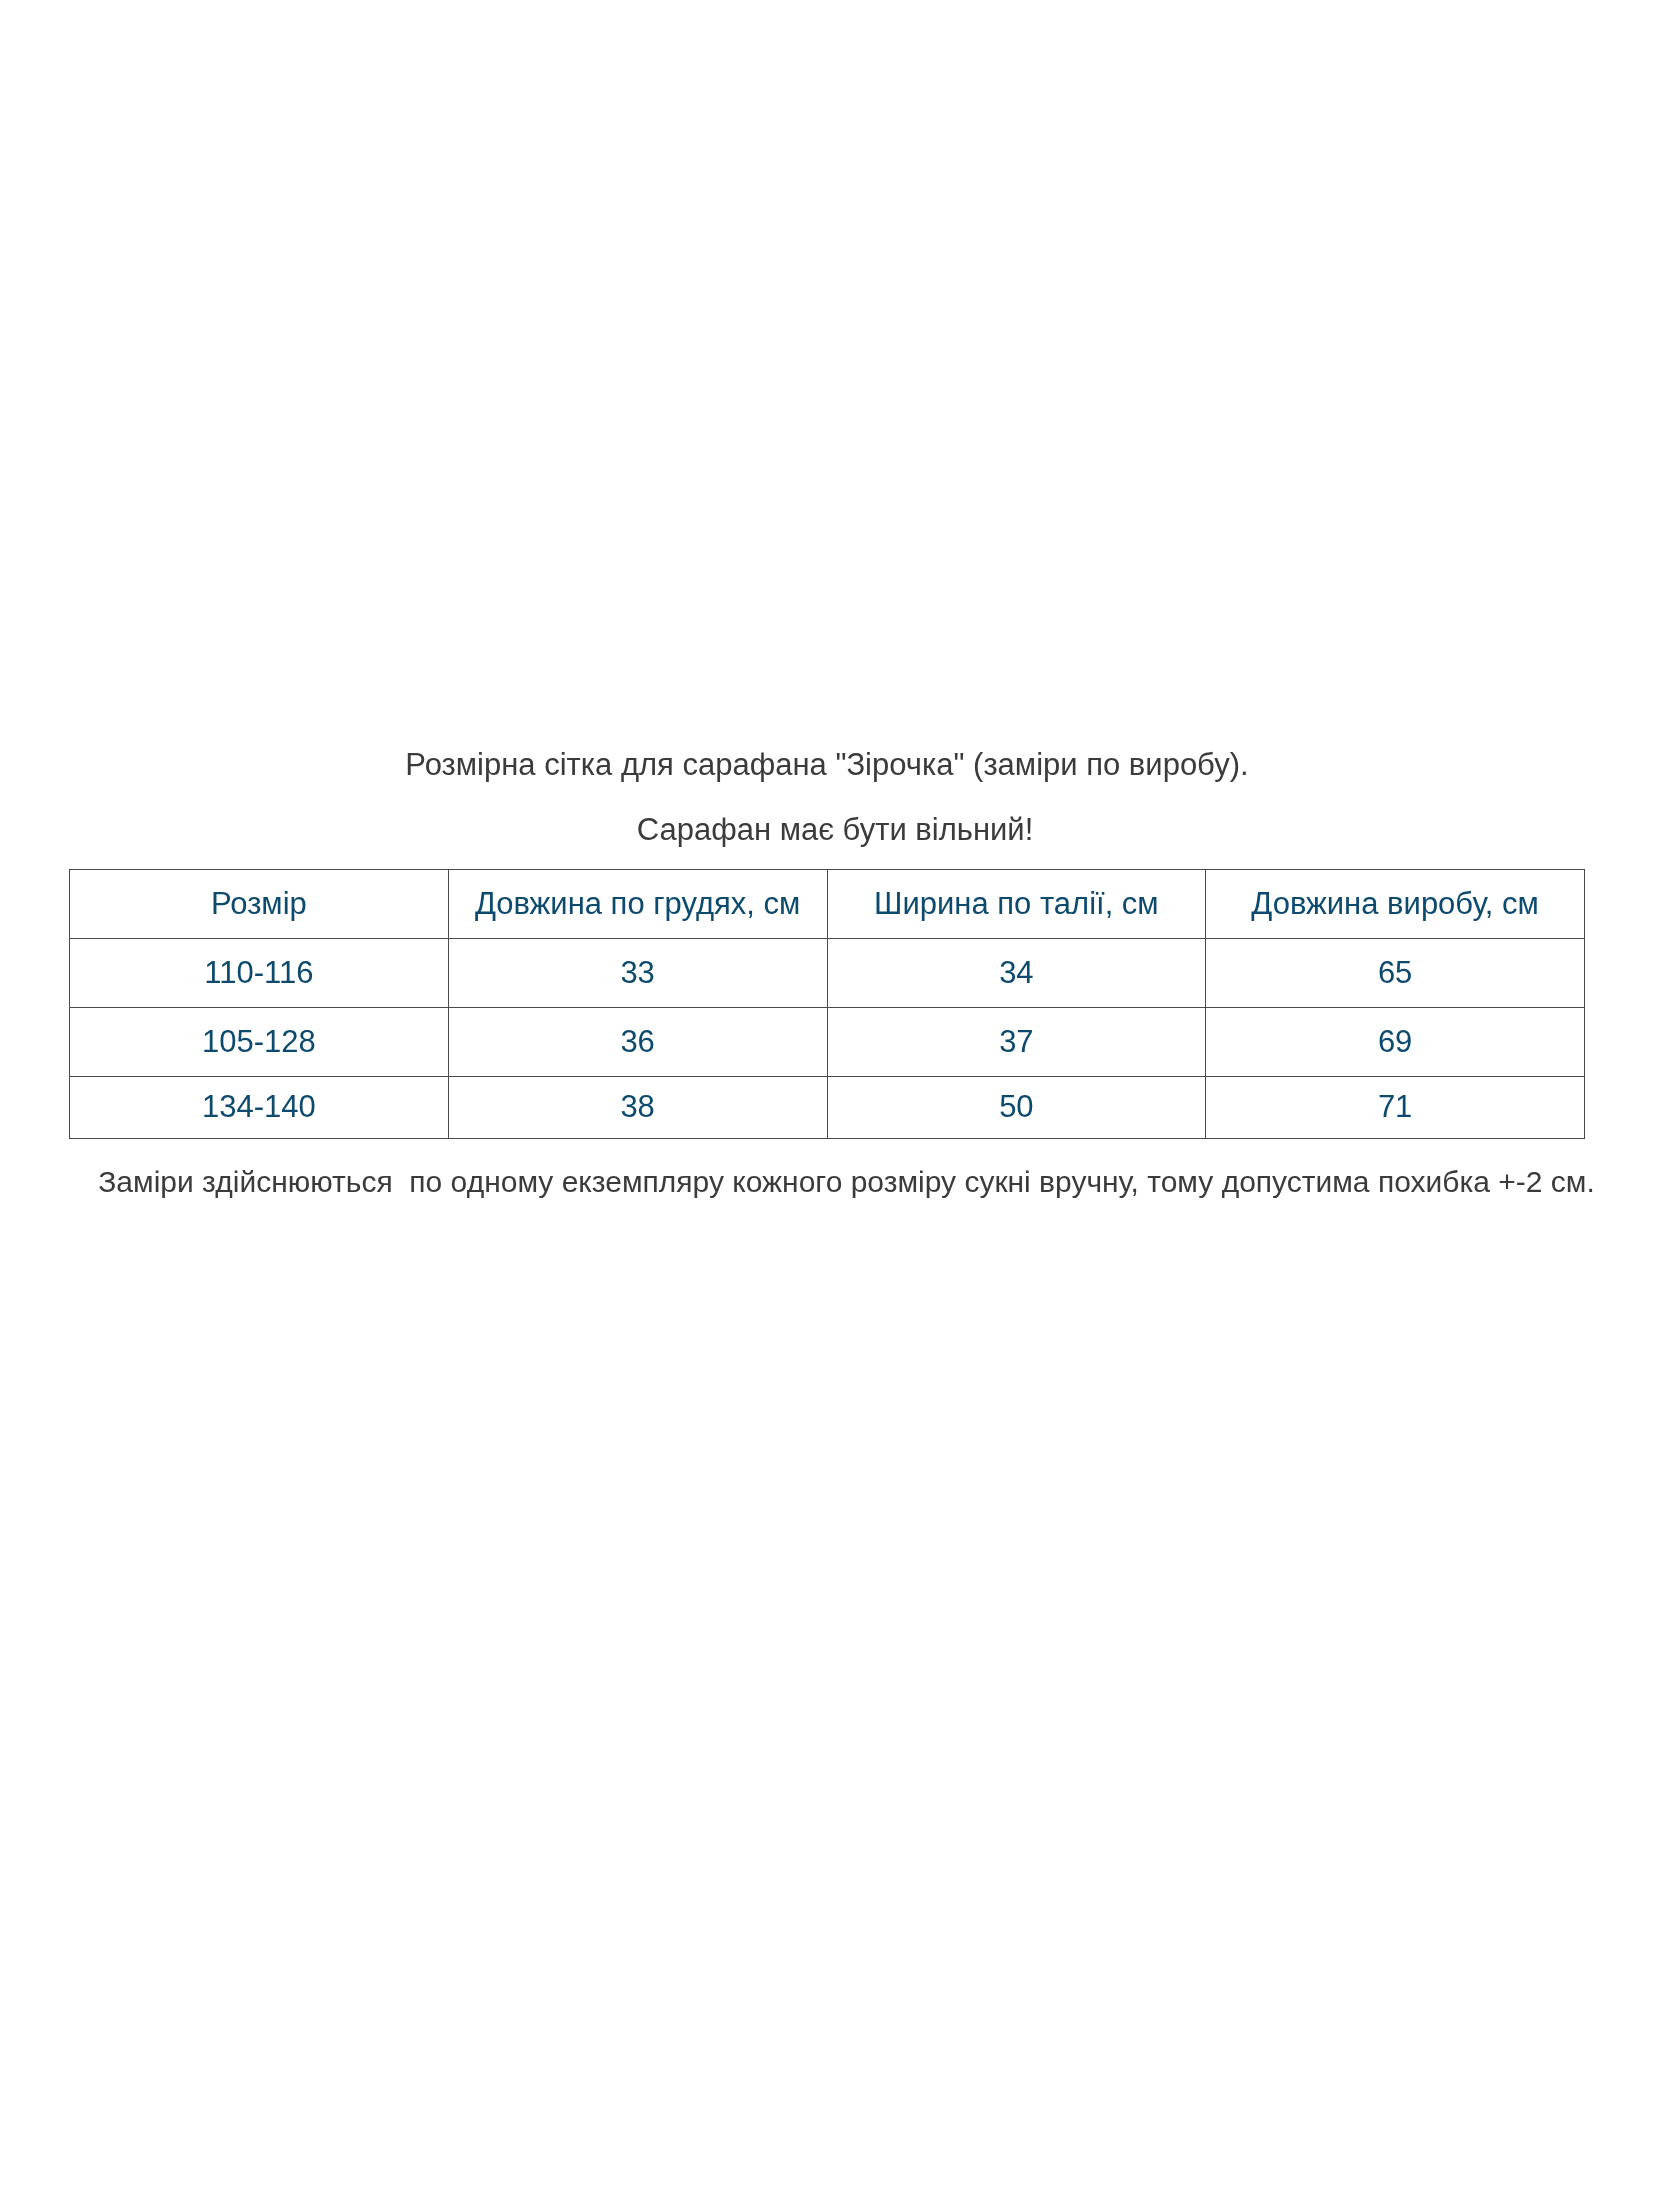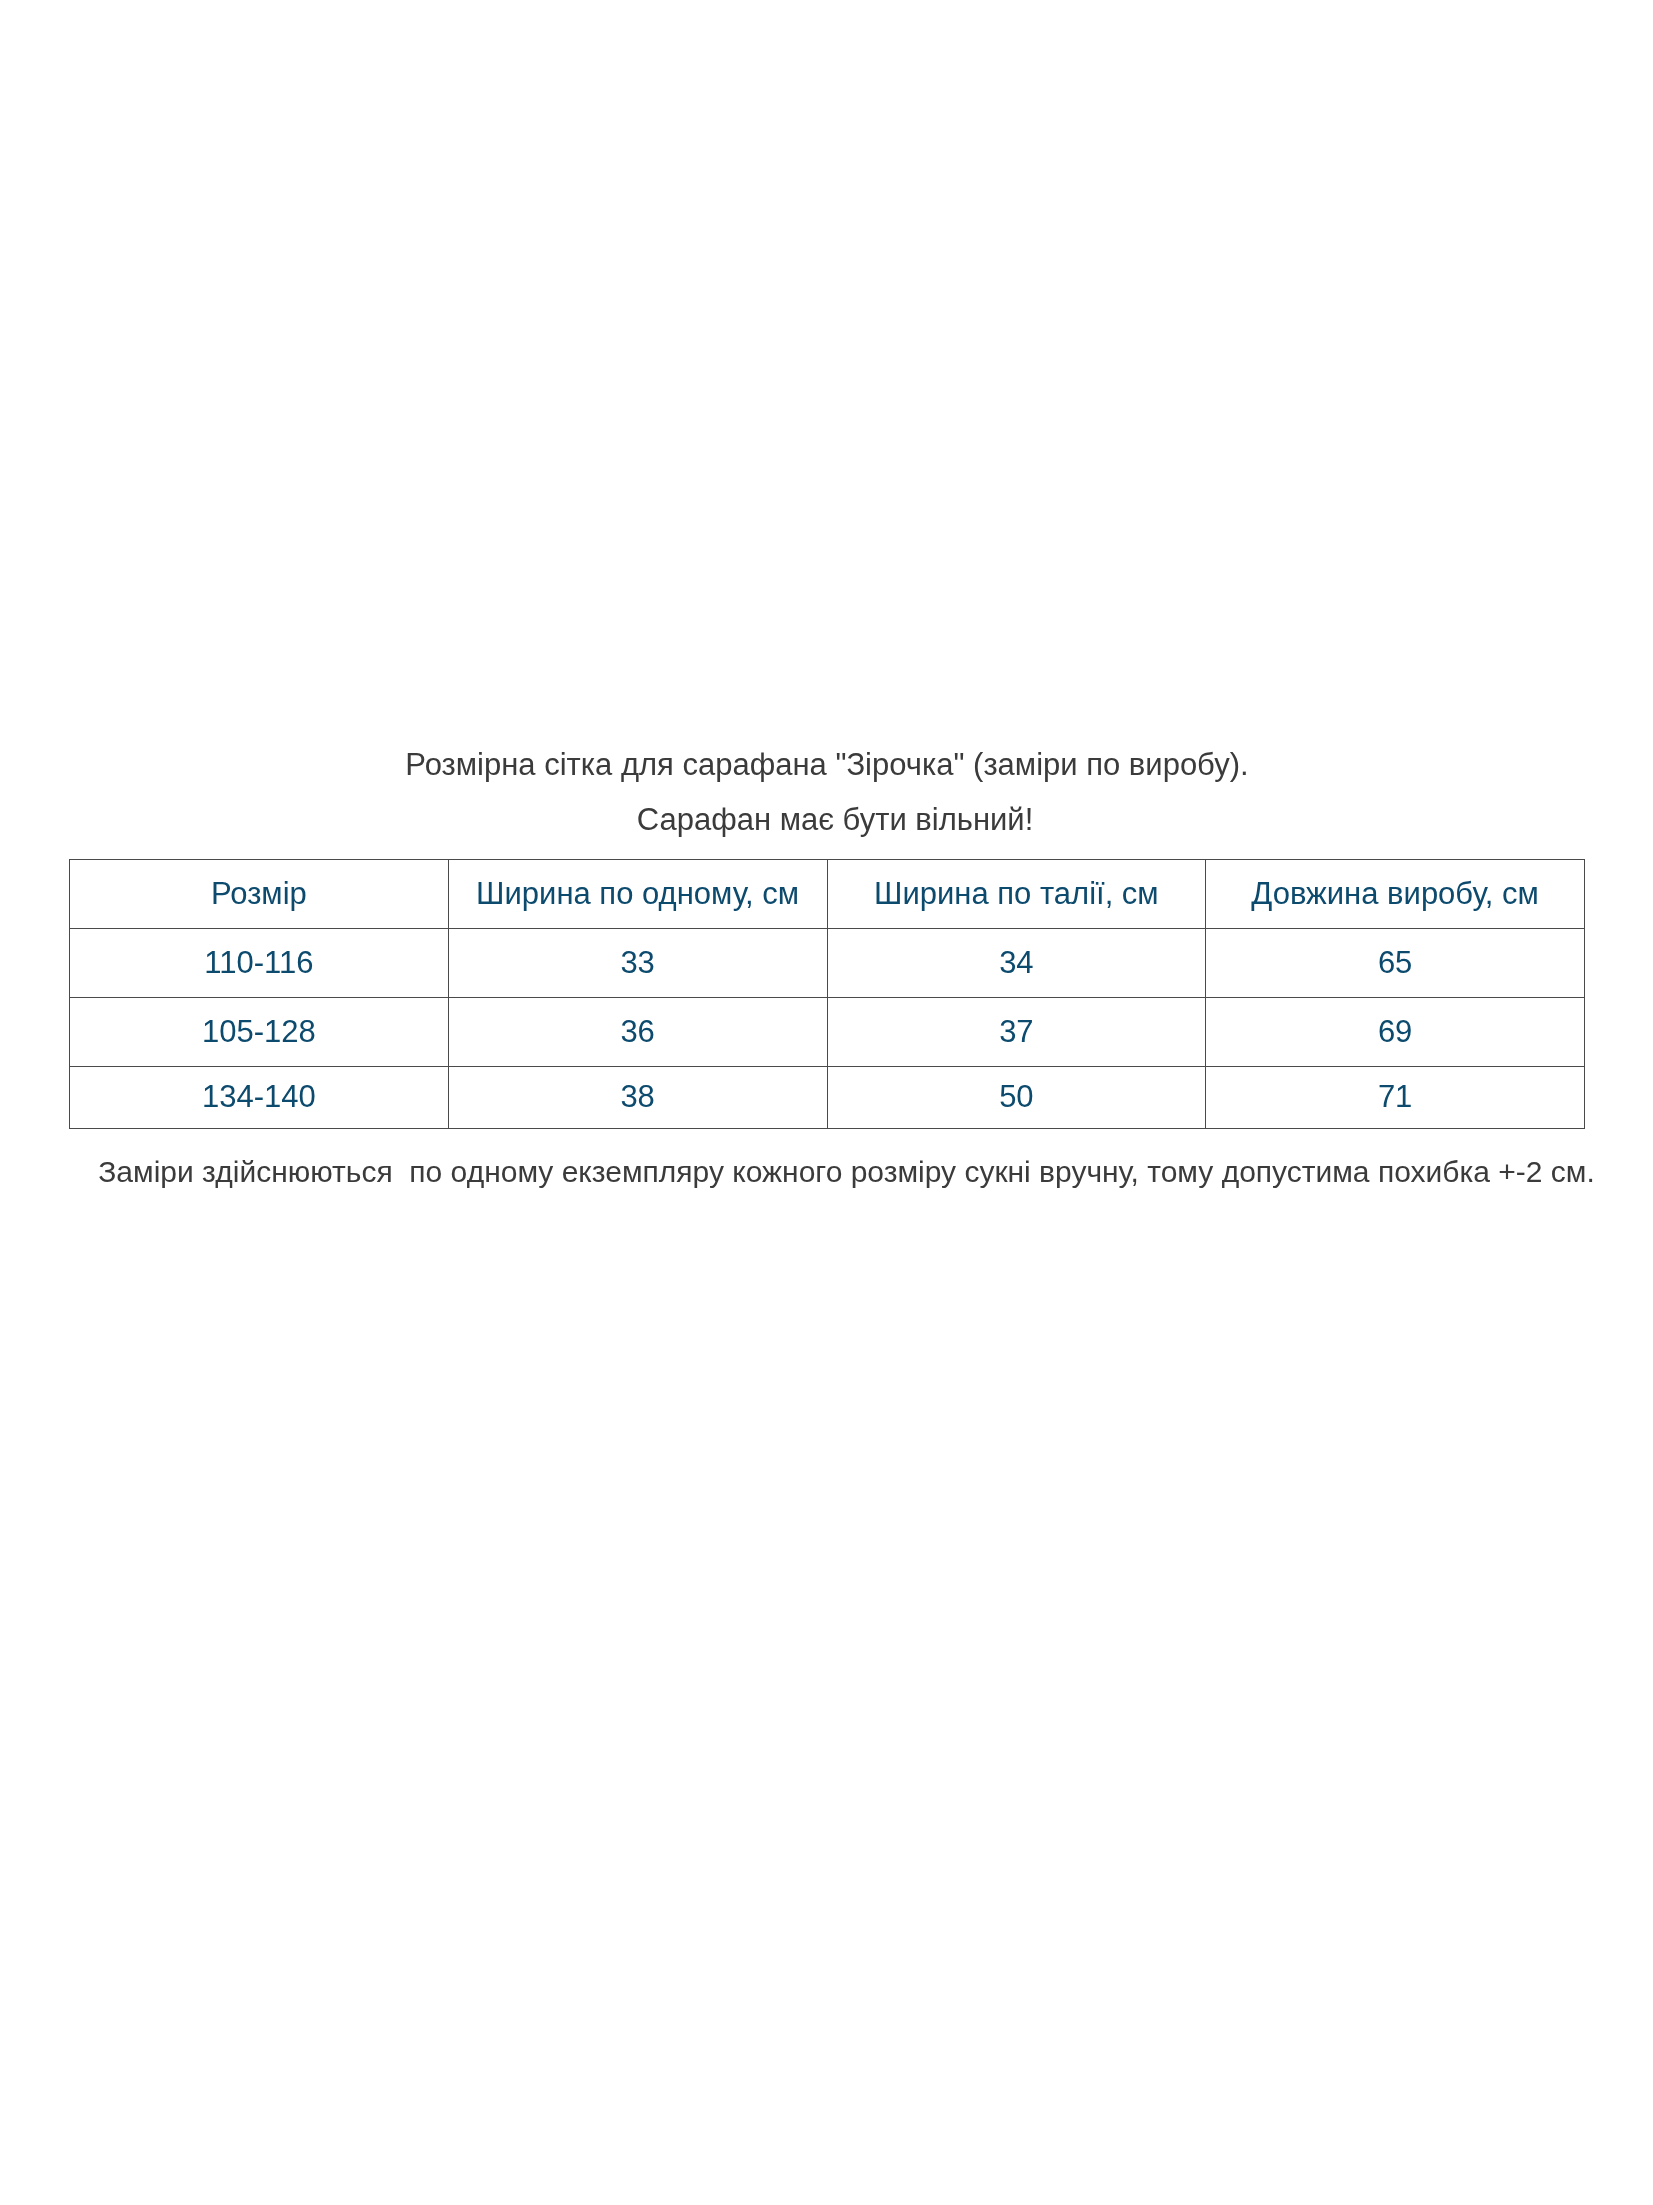--- a/index.html
+++ b/index.html
@@ -21,21 +21,21 @@
   }
   .title {
     margin: 0;
     font-size: 31px;
     font-weight: 400;
     line-height: 39px;
     text-align: center;
     color: #3b3b3b;
   }
   .subtitle {
-    margin: 16px 0 0 0;
+    margin: 26px 0 0 0;
     font-size: 31px;
     font-weight: 400;
     line-height: 39px;
     text-align: center;
     color: #3b3b3b;
     padding-left: 16px;
   }
   table.size-table {
     border-collapse: collapse;
     table-layout: fixed;
@@ -82,21 +82,21 @@
   <table class="size-table">
     <colgroup>
       <col>
         <col>
         <col>
         <col>
     </colgroup>
     <thead>
       <tr class="header-row">
         <th>Розмір</th>
-        <th>Ширина по одному, см</th>
+        <th>Довжина по грудях, см</th>
         <th>Ширина по талії, см</th>
         <th>Довжина виробу, см</th>
       </tr>
     </thead>
     <tbody>
       <tr class="data-row">
         <td>110-116</td>
         <td>33</td>
         <td>34</td>
         <td>65</td>

